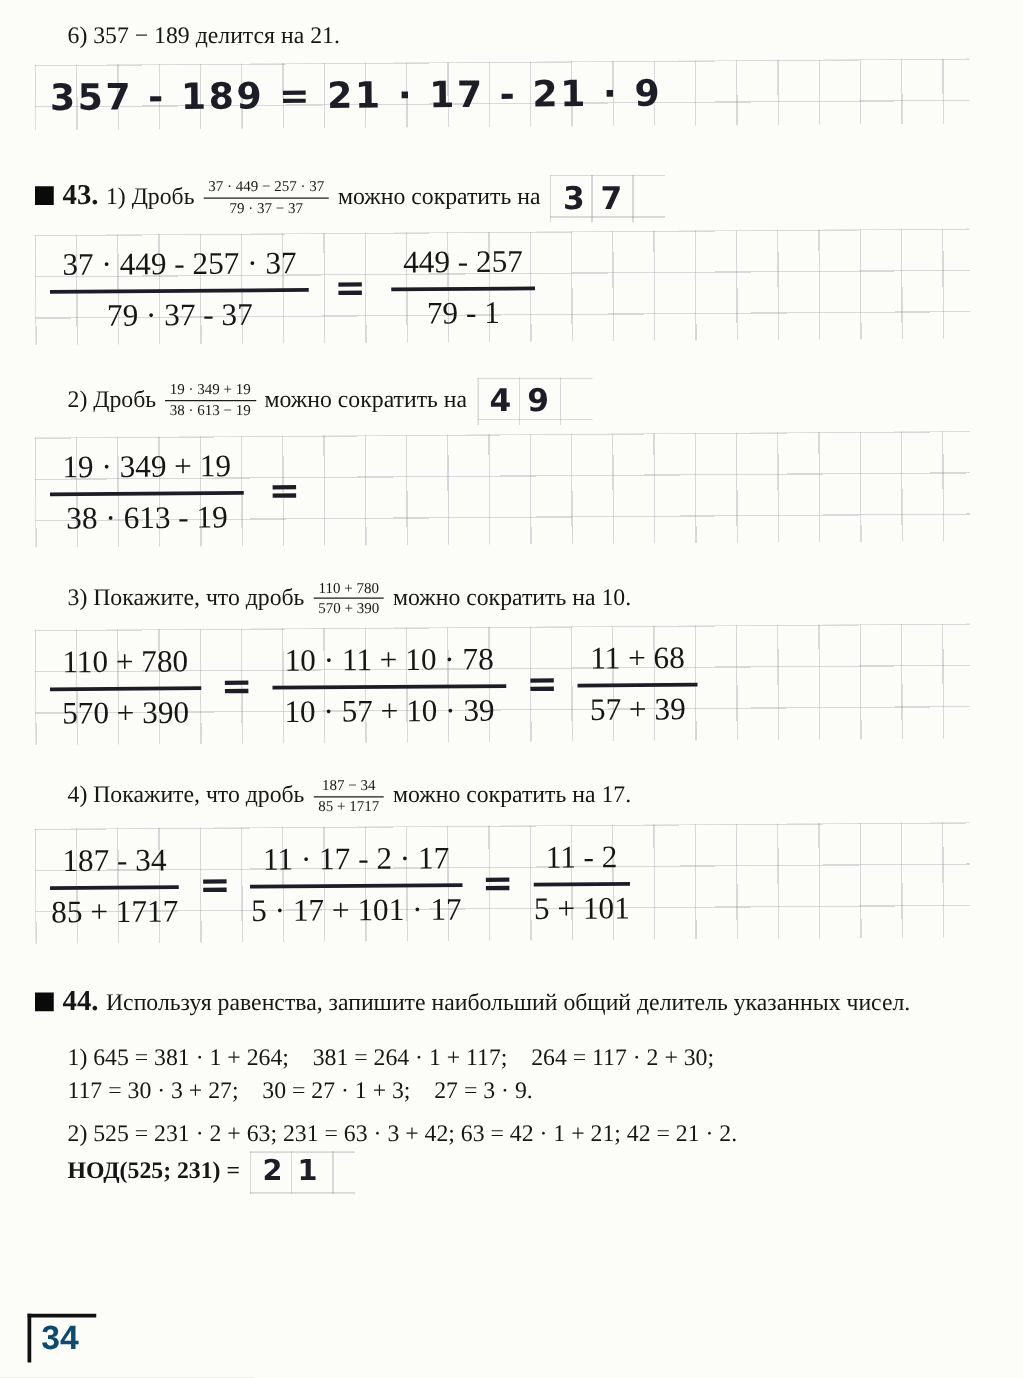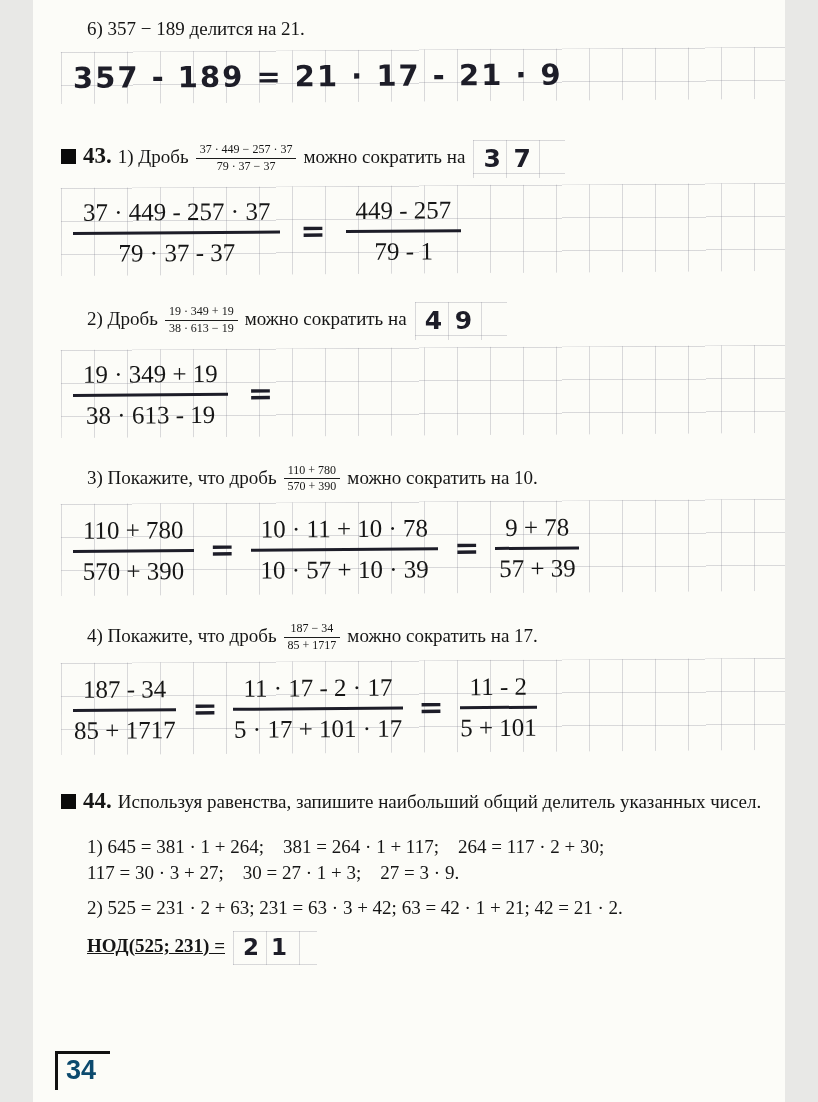--- a/index.html
+++ b/index.html
@@ -1,18 +1,18 @@
 <!DOCTYPE html>
 <html><head>
 <meta charset="utf-8">
 <style>
   html,body { margin:0; padding:0; background:#e8e8e6; }
   .page {
     position:relative;
-    width:752px; height:1102px;
+    width:818px; height:1102px;
     margin:0 auto;
     background:#fcfcf8;
     box-sizing:border-box;
     padding:16px 16px 0 28px;
     overflow:hidden;
     font-family:"Liberation Serif", serif;
     color:#161616;
   }
   
   .printed { font-size:19px; line-height:1.35; }
@@ -122,21 +122,21 @@
         <span class="hnum">110 + 780</span>
         <span class="hden">570 + 390</span>
       </span>
     <span class="heq">=</span>
     <span class="hwfrac">
         <span class="hnum">10 · 11 + 10 · 78</span>
         <span class="hden">10 · 57 + 10 · 39</span>
       </span>
     <span class="heq">=</span>
     <span class="hwfrac">
-        <span class="hnum">9 + 78</span>
+        <span class="hnum">11 + 68</span>
         <span class="hden">57 + 39</span>
       </span>
   </div>
 
   <div class="printed indent mt-m">
     <span>4) Покажите, что дробь</span><span class="pfrac"><span class="pnum">187 − 34</span><span class="pden">85 + 1717</span></span><span>можно сократить на 17.</span>
   </div>
 
   <div class="hw-row cells tilt mt-s" style="min-height:92px; gap:16px; margin-bottom:30px;">
     <span class="hwfrac">
@@ -158,19 +158,19 @@
   <div class="printed" style="margin-top:22px;">
     <span class="bullet"></span><span class="prob-num">44.</span><span>Используя равенства, запишите наибольший общий делитель указанных чисел.</span>
   </div>
 
   <div class="printed indent prewrap" style="margin-top:18px;">1) 645 = 381 · 1 + 264;    381 = 264 · 1 + 117;    264 = 117 · 2 + 30;</div>
   <div class="printed indent prewrap">117 = 30 · 3 + 27;    30 = 27 · 1 + 3;    27 = 3 · 9.</div>
 
 
   <div class="printed indent" style="margin-top:10px;">2) 525 = 231 · 2 + 63; 231 = 63 · 3 + 42; 63 = 42 · 1 + 21; 42 = 21 · 2.</div>
 
-  <div class="printed indent" style="margin-top:10px;text-decoration:underline;">
+  <div class="printed indent" style="">
     <b>НОД(525; 231) =</b><span class="hw ans-cells ans-small cells">2 1</span>
   </div>
 
   <div class="page-num">34</div>
 
 </div>
 
 </body></html>

